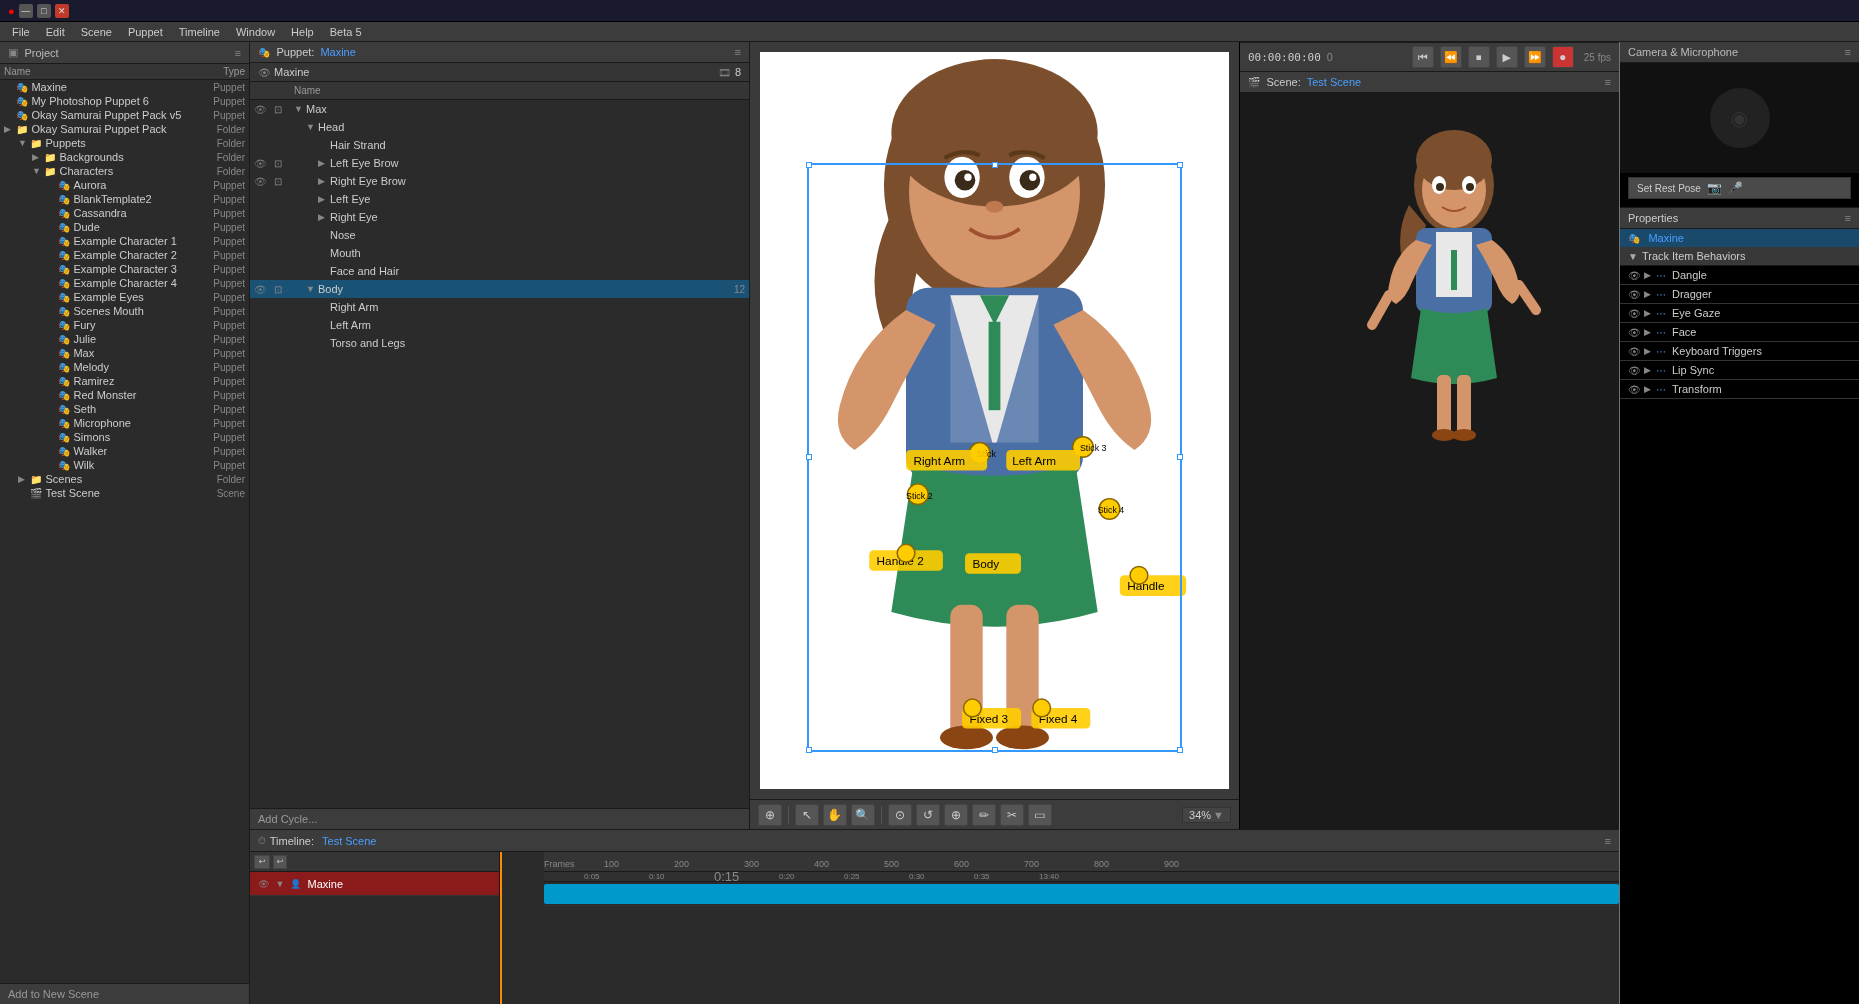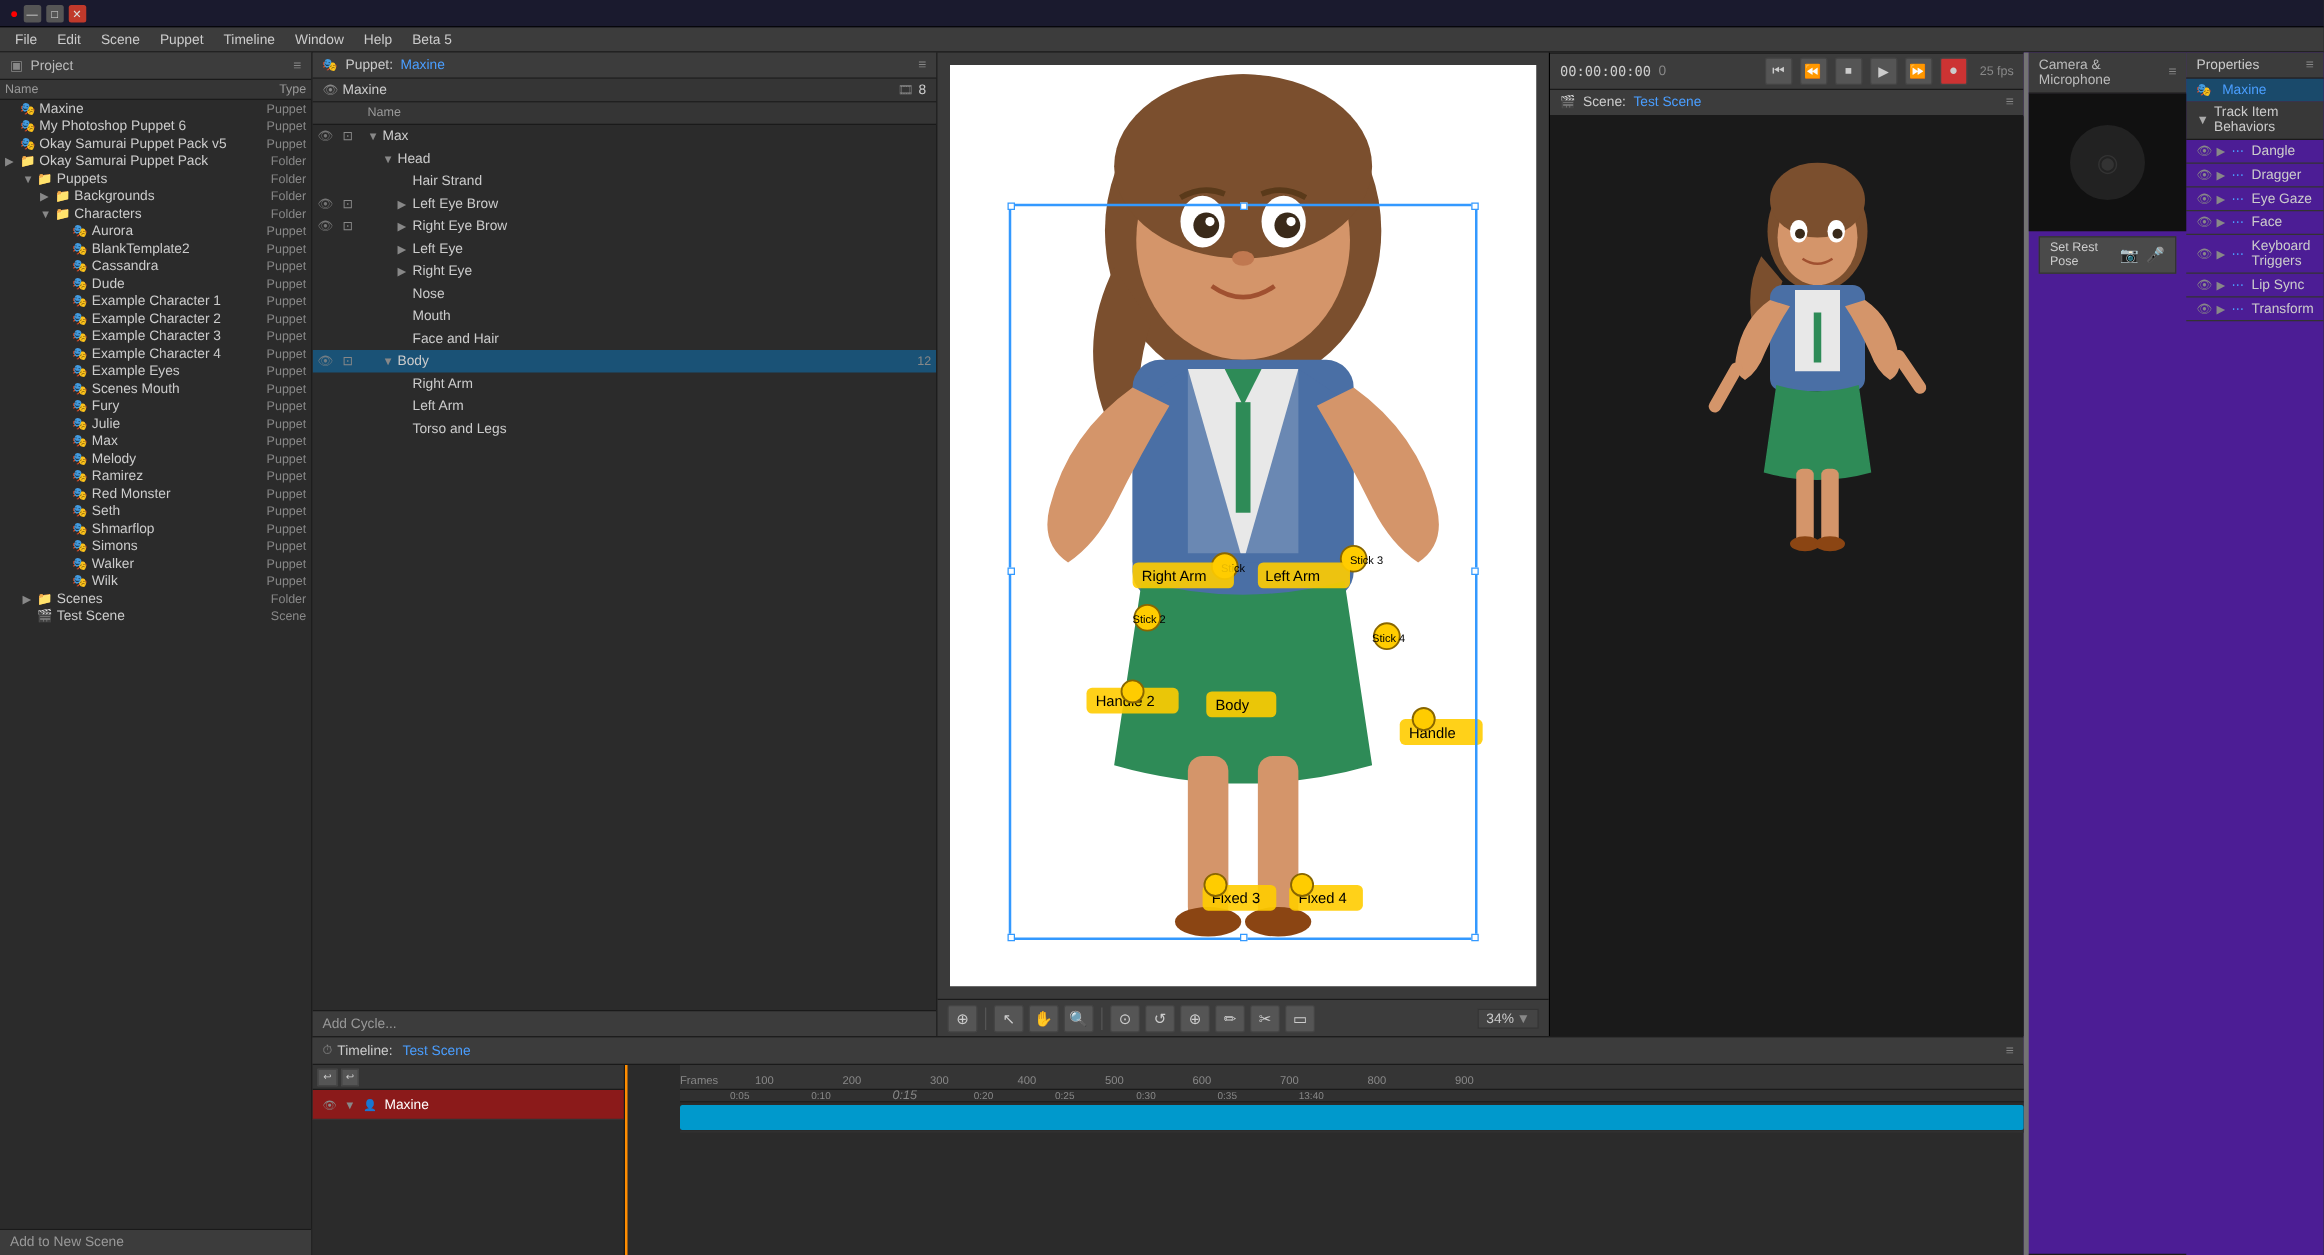--- a/index.html
+++ b/index.html
@@ -295,24 +295,24 @@
       cursor: pointer;
       color: #ccc;
       font-size: 11px;
       border-radius: 2px;
     }
     .transport-btn.record { background: #cc3333; }
     
     
     #right-panel {
       width: 240px;
-      background: #4c1d95;
-      border-left: 4px solid #737373;
-      display: flex;
-      flex-direction: row;
+      background: #000000;
+      border-left: 1px solid #737373;
+      display: flex;
+      flex-direction: column;
       flex-shrink: 0;
     }
     
     .cam-panel {
       border-bottom: 1px solid #1a1a1a;
       padding-bottom: 4px;
     }
     .cam-preview {
       width: 100%;
       height: 110px;
@@ -674,21 +674,21 @@
           <span class="tree-indent" style="width: 42px;"></span>
           <span class="tree-arrow"></span>
           <span class="tree-icon" style="color: rgb(74, 158, 255);">🎭</span>
           <span class="tree-label">Seth</span>
           <span class="tree-type">Puppet</span>
         </div>
         <div class="tree-item">
           <span class="tree-indent" style="width: 42px;"></span>
           <span class="tree-arrow"></span>
           <span class="tree-icon" style="color: rgb(74, 158, 255);">🎭</span>
-          <span class="tree-label">Shmarflop</span>
+          <span class="tree-label">Microphone</span>
           <span class="tree-type">Puppet</span>
         </div>
         <div class="tree-item">
           <span class="tree-indent" style="width: 42px;"></span>
           <span class="tree-arrow"></span>
           <span class="tree-icon" style="color: rgb(74, 158, 255);">🎭</span>
           <span class="tree-label">Simons</span>
           <span class="tree-type">Puppet</span>
         </div>
         <div class="tree-item">
@@ -1073,21 +1073,21 @@
             <div class="ruler-mark" style="left:340px;">500</div>
             <div class="ruler-mark" style="left:410px;">600</div>
             <div class="ruler-mark" style="left:480px;">700</div>
             <div class="ruler-mark" style="left:550px;">800</div>
             <div class="ruler-mark" style="left:620px;">900</div>
           </div>
 
           <div style="height:10px;background:#303030;display:flex;align-items:center;padding:0;border-bottom:1px solid #1a1a1a;position:relative;">
             <div style="position:absolute;left:40px;color:#888;font-size:8px;">0:05</div>
             <div style="position:absolute;left:105px;color:#888;font-size:8px;">0:10</div>
-            <div style="position:absolute;left:170px;color:#888;font-size:10px;font-style:italic;">0:15</div>
+            <div style="position:absolute;left:170px;color:#888;font-size:13px;">0:15</div>
             <div style="position:absolute;left:235px;color:#888;font-size:8px;">0:20</div>
             <div style="position:absolute;left:300px;color:#888;font-size:8px;">0:25</div>
             <div style="position:absolute;left:365px;color:#888;font-size:8px;">0:30</div>
             <div style="position:absolute;left:430px;color:#888;font-size:8px;">0:35</div>
             <div style="position:absolute;left:495px;color:#888;font-size:8px;">13:40</div>
           </div>
 
           <div style="position:absolute;top:0;left:0;width:2px;height:100%;background:#ff8c00;z-index:10;"></div>
 
           <div class="tl-track-content">

